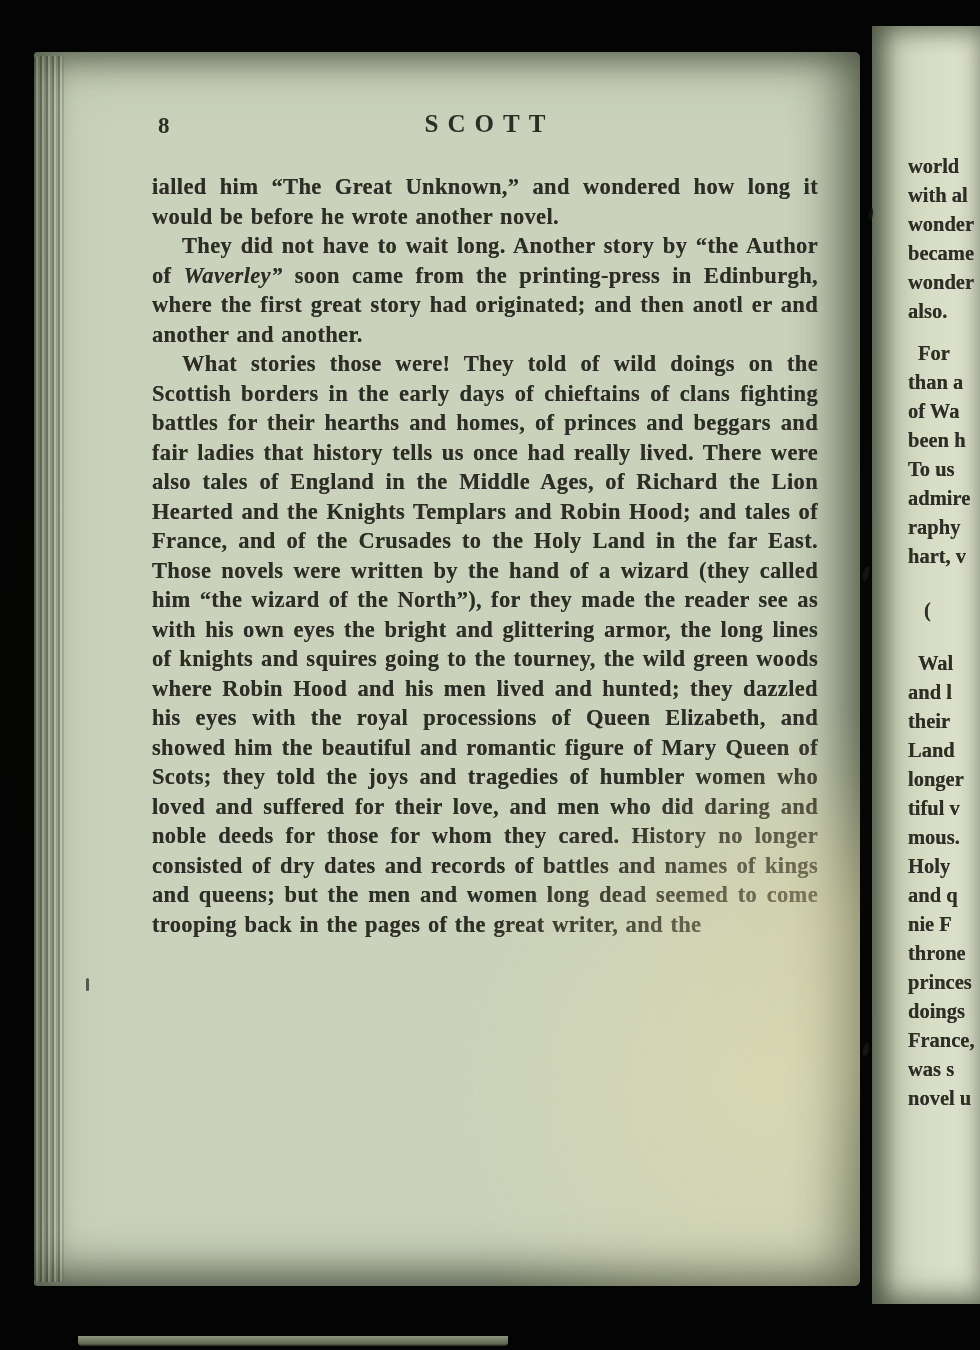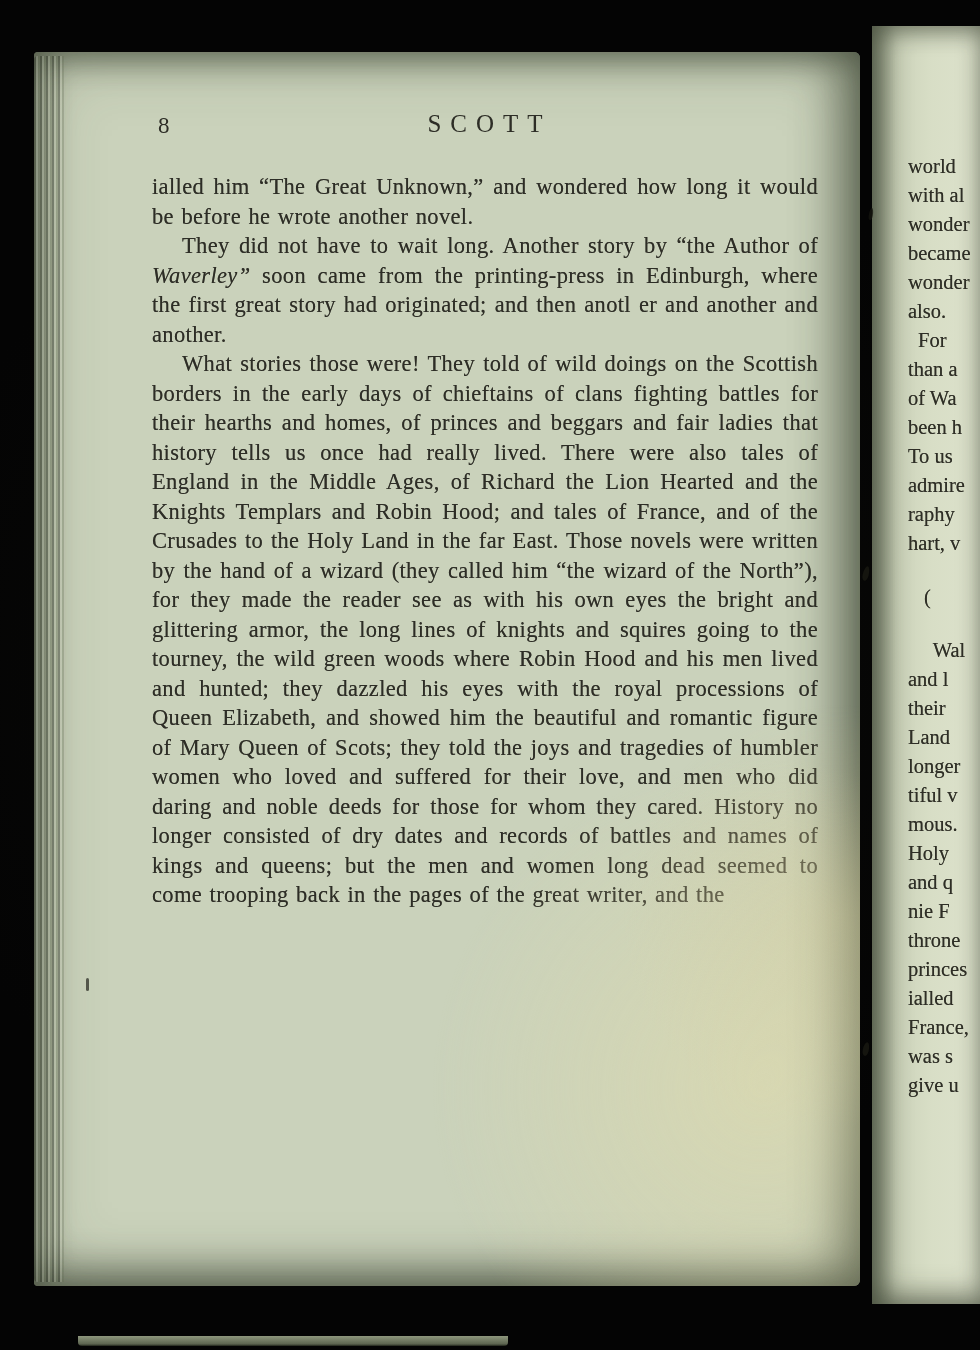--- a/index.html
+++ b/index.html
@@ -6,20 +6,21 @@
   body {
     width:980px; height:1350px;
     background:#000;
     overflow:hidden;
     position:relative;
     font-family:"Liberation Serif","DejaVu Serif",serif;
   }
   .photo {
     position:absolute; inset:0;
     background:radial-gradient(circle at 50% 50%, #0a0a08 0%, #040404 70%);
+    font-weight:bold;
   }
 
   
   .left-page {
     position:absolute;
     left:34px; top:52px;
     width:826px; height:1234px;
     background:#cad2bb;
     border-radius:4px 6px 6px 4px;
     box-shadow:
@@ -140,45 +141,45 @@
   </div>
 
   <div class="right-page">
     <div class="rp-text">
         <div class="rp-line">world</div>
         <div class="rp-line">with al</div>
         <div class="rp-line">wonder</div>
         <div class="rp-line">became</div>
         <div class="rp-line">wonder</div>
         <div class="rp-line">also.</div>
-        <div class="rp-line" style="padding-left: 10px;">For</div>
+        <div class="rp-line" style="margin-top: 13px; padding-left: 10px;">For</div>
         <div class="rp-line">than a</div>
         <div class="rp-line">of Wa</div>
         <div class="rp-line">been h</div>
         <div class="rp-line">To us</div>
         <div class="rp-line">admire</div>
         <div class="rp-line">raphy</div>
         <div class="rp-line">hart, v</div>
         <div class="rp-line" style="margin-top: 25px; padding-left: 16px;">(</div>
-        <div class="rp-line" style="margin-top: 24px; padding-left: 10px; text-align: center;">Wal</div>
+        <div class="rp-line" style="margin-top: 24px; padding-left: 10px;">Wal</div>
         <div class="rp-line">and l</div>
         <div class="rp-line">their</div>
         <div class="rp-line">Land</div>
         <div class="rp-line">longer</div>
         <div class="rp-line">tiful v</div>
         <div class="rp-line">mous.</div>
         <div class="rp-line">Holy</div>
         <div class="rp-line">and q</div>
         <div class="rp-line">nie F</div>
         <div class="rp-line">throne</div>
         <div class="rp-line">princes</div>
-        <div class="rp-line">ialled</div>
+        <div class="rp-line">doings</div>
         <div class="rp-line">France,</div>
         <div class="rp-line">was s</div>
-        <div class="rp-line">give u</div>
+        <div class="rp-line">novel u</div>
       </div>
   </div>
 
   <div class="ink-mark mark1"></div>
   <div class="ink-mark mark2"></div>
   <div class="ink-mark mark3"></div>
   <div class="ink-mark mark4"></div>
 
 </div>
 

